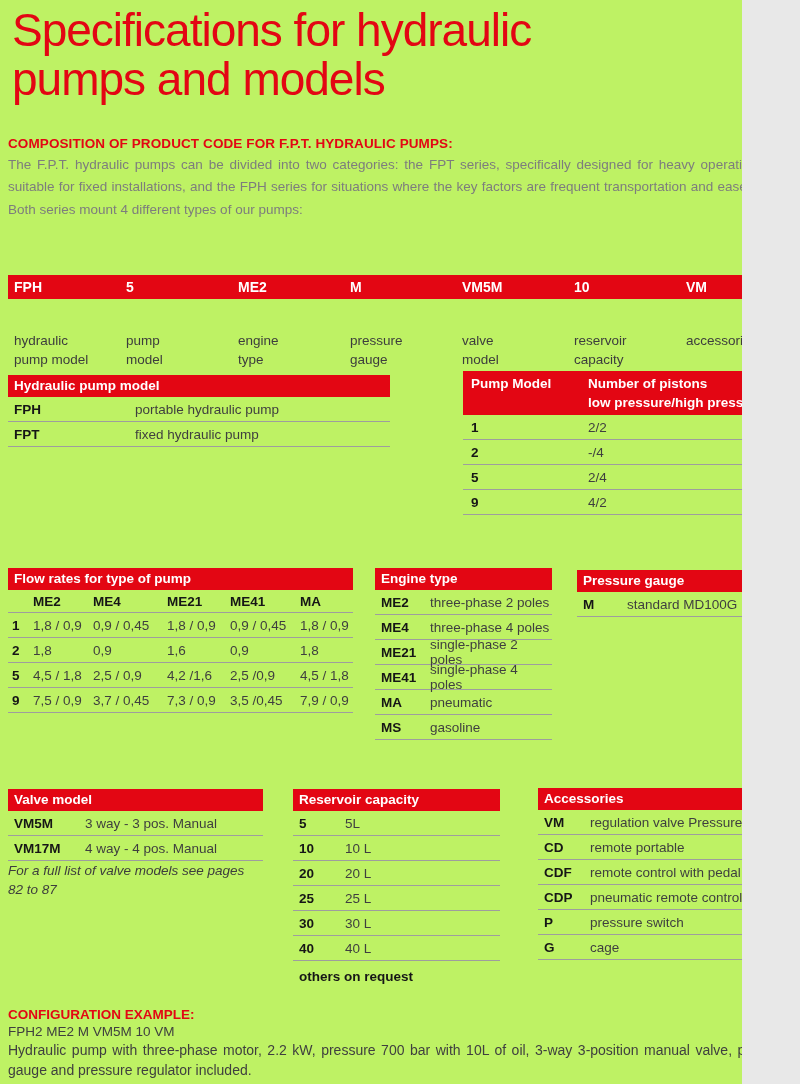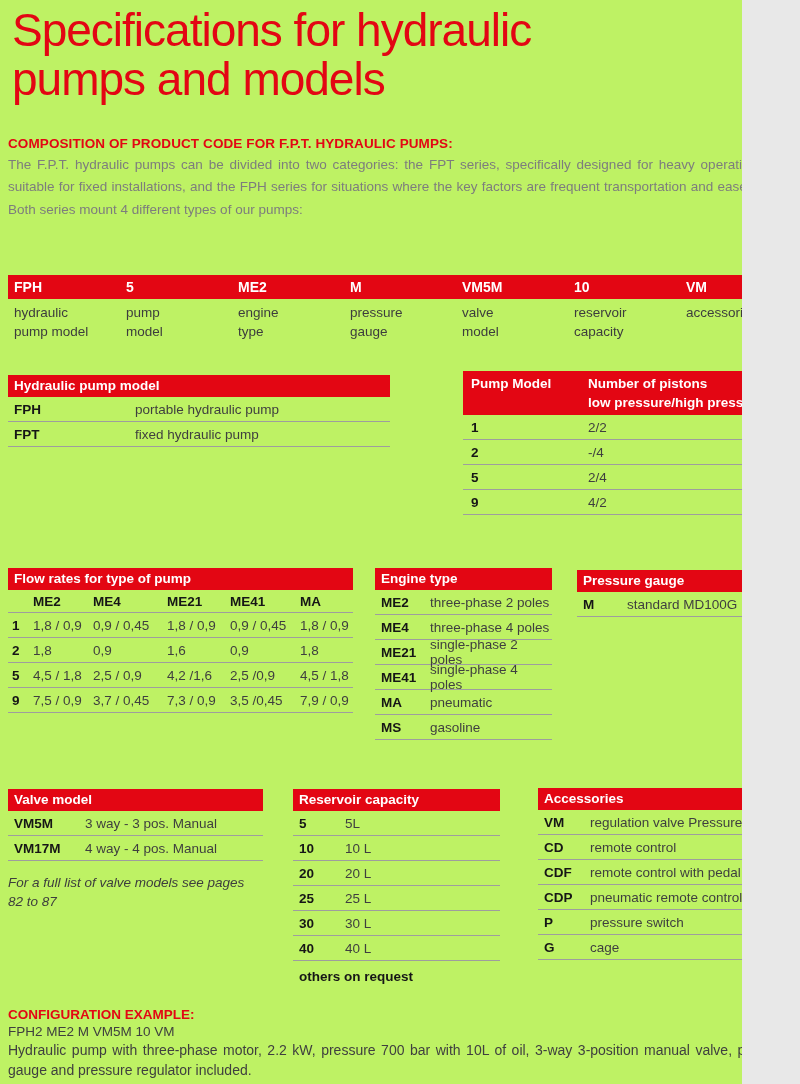--- a/index.html
+++ b/index.html
@@ -15,21 +15,21 @@
   .intro-body { position:absolute; left:8px; top:154px; width:784px; color:#7d7d7d;
                 font-size:13.5px; line-height:22.4px; text-align:justify; }
 
   
   .code-bar { position:absolute; left:8px; top:275px; width:784px; height:24px;
               background:#e30613; display:flex; }
   .code-seg { width:112px; color:#ffffff; font-weight:bold; font-size:14px;
               line-height:24px; padding-left:6px; }
   .code-labels { position:absolute; left:8px; top:303px; width:784px; display:flex; }
   .code-lbl { width:112px; padding-left:6px; color:#3d3d3d; font-size:13.5px;
-              line-height:19px; white-space:pre-line; }
+              line-height:19px; white-space:pre-line;margin-top:28px; }
 
   
   .tbl { position:absolute; }
   .tbl-head { background:#e30613; color:#ffffff; font-weight:bold; font-size:13.5px;
               height:22px; line-height:22px; padding-left:6px; }
   .tbl-head2 { background:#e30613; color:#ffffff; font-weight:bold; font-size:13.5px;
                height:44px; display:flex; padding-top:3px; line-height:19px; }
   .trow { display:flex; align-items:center; height:25px;
           border-bottom:1px solid #9e9e9e; font-size:13.5px; }
   .c1 { font-weight:bold; color:#161616; padding-left:6px; flex-shrink:0; }
@@ -52,21 +52,21 @@
   .flow-val { color:#3f3f3f; }
 
   .t-engine { left:375px; top:568px; width:177px; }
   .t-engine .c1 { width:55px; }
 
   .t-gauge { left:577px; top:570px; width:213px; }
   .t-gauge .c1 { width:50px; }
 
   .t-valve { left:8px; top:789px; width:255px; }
   .t-valve .c1 { width:77px; }
-  .valve-note { margin-top:12px; font-style:italic; color:#3d3d3d; font-size:13.5px;
+  .valve-note { margin-top:0; font-style:italic; color:#3d3d3d; font-size:13.5px;
                 line-height:19px; width:252px; }
 
   .t-reservoir { left:293px; top:789px; width:207px; }
   .t-reservoir .c1 { width:52px; }
   .reservoir-note { margin-top:8px; font-weight:bold; color:#161616;
                     font-size:13.5px; padding-left:6px; }
 
   .t-accessories { left:538px; top:788px; width:254px; }
   .t-accessories .c1 { width:52px; }
 
@@ -272,21 +272,21 @@
   </div>
 
   <div class="tbl t-accessories">
     <div class="tbl-head">Accessories</div>
     <div class="trow">
       <span class="c1">VM</span>
       <span class="c2">regulation valve Pressure</span>
     </div>
     <div class="trow">
       <span class="c1">CD</span>
-      <span class="c2">remote control</span>
+      <span class="c2">remote portable</span>
     </div>
     <div class="trow">
       <span class="c1">CDF</span>
       <span class="c2">remote control with pedal</span>
     </div>
     <div class="trow">
       <span class="c1">CDP</span>
       <span class="c2">pneumatic remote control</span>
     </div>
     <div class="trow">

